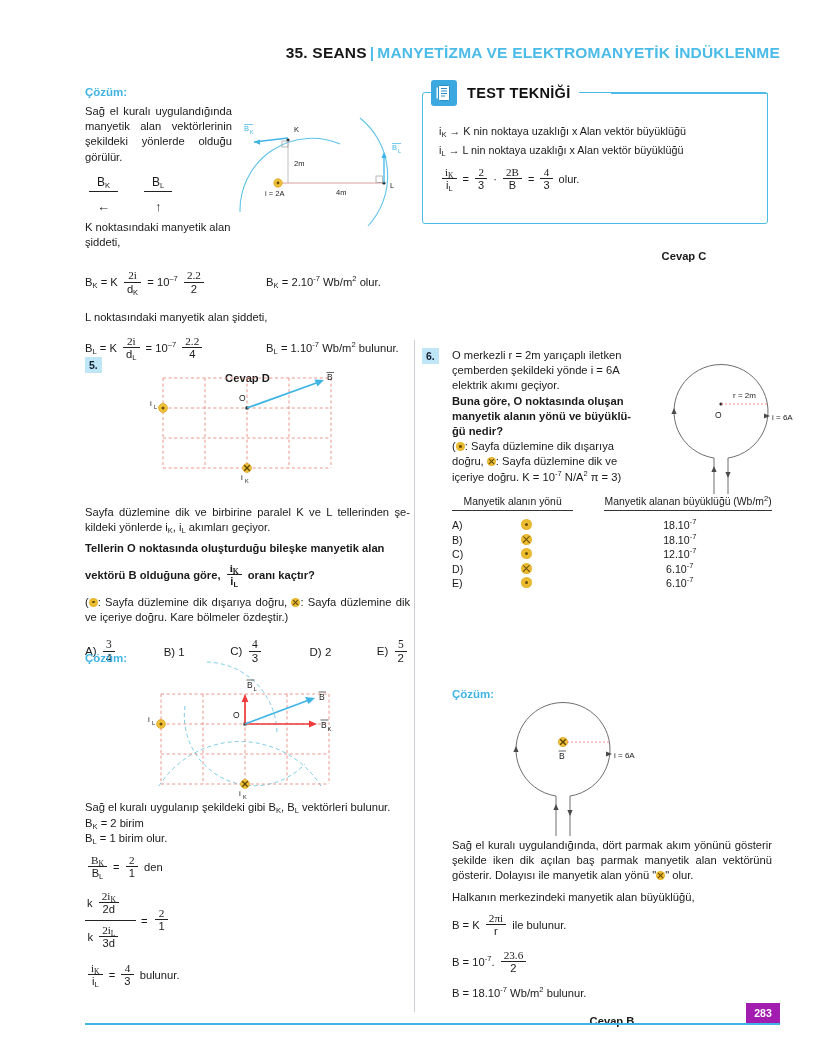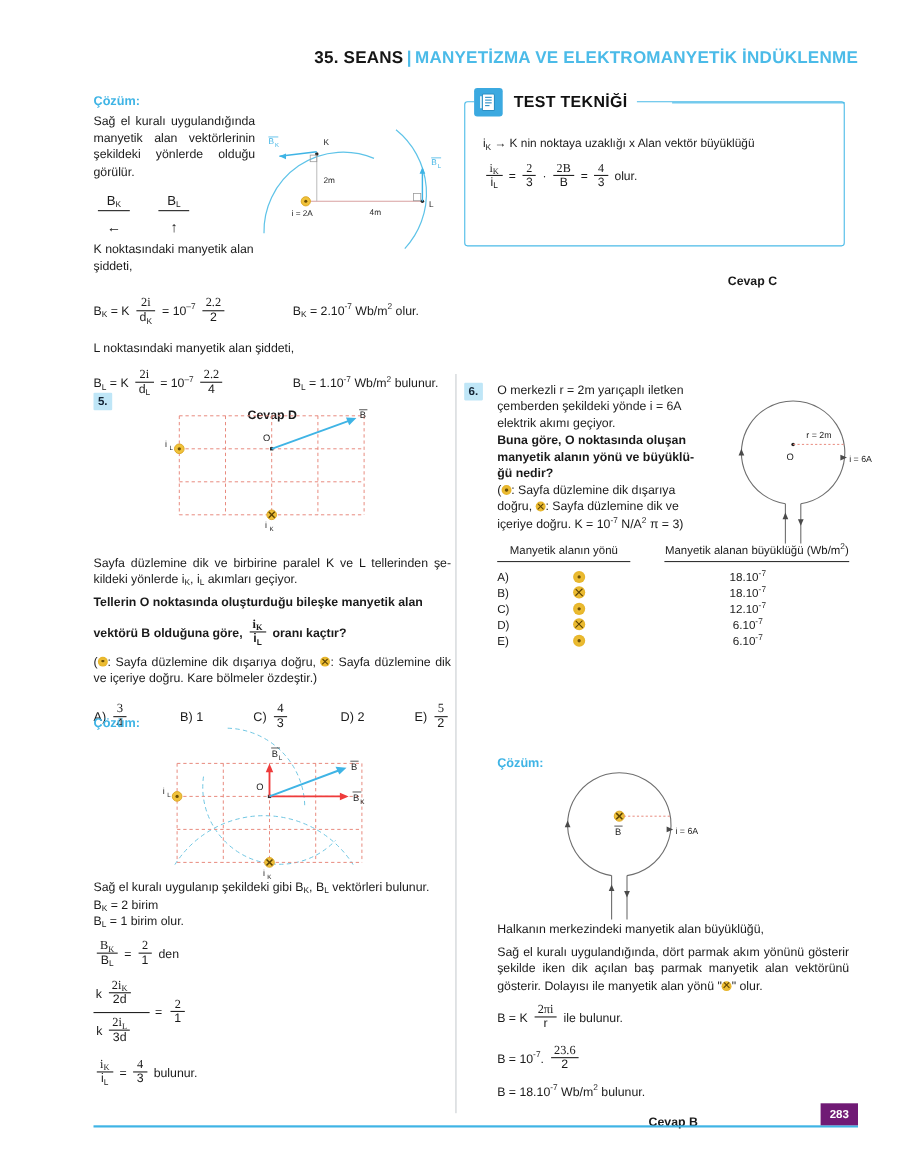--- a/index.html
+++ b/index.html
@@ -128,21 +128,21 @@
   .sol5 .figwrap{height:140px;position:relative;}
   .sol5txt{position:absolute;left:85px;top:800px;width:325px;font-size:11.2px;}
   .sol6{position:absolute;left:452px;top:688px;width:320px;}
   .sol6 .figwrap{height:150px;position:relative;}
   .sol6txt{position:absolute;left:452px;top:838px;width:320px;}
 
   
   .footrule{position:absolute;left:85px;right:48px;bottom:28px;height:2px;background:#3fb4e5;}
   .pagebadge{
     position:absolute;right:48px;bottom:30px;width:34px;height:20px;
-    background:#701a75;color:#fff;font-size:10.5px;font-weight:bold;
+    background:#a21caf;color:#fff;font-size:10.5px;font-weight:bold;
     display:flex;align-items:center;justify-content:center;
   }
 
   svg{overflow:visible;}
   .figsvg{display:block;}
 </style>
 </head>
 <body>
 
 <div class="page">
@@ -263,20 +263,24 @@
           <line x1="5" y1="12" x2="9" y2="12" stroke="#2b8fc4" stroke-width="1"></line>
           <line x1="1.2" y1="3.5" x2="1.2" y2="14.5" stroke="#fff" stroke-width="1.4"></line>
         </svg>
       </span>
       <span class="tt-title">TEST TEKNİĞİ</span>
     </div>
     <div class="tt-body">
       <div class="ttline">
         <span>i</span><sub>K</sub>
         <span>→ K nin noktaya uzaklığı x Alan vektör büyüklüğü</span>
+      </div>
+      <div class="ttline">
+        <span>i</span><sub>L</sub>
+        <span>→ L nin noktaya uzaklığı x Alan vektör büyüklüğü</span>
       </div>
       <div class="tt-eq">
         <span class="frac">
           <span class="num"><span>i</span><sub>K</sub></span>
           <span class="den"><span>i</span><sub>L</sub></span>
         </span>
         =
         <span class="frac"><span class="num">2</span><span class="den">3</span></span>
         <span>·</span>
         <span class="frac"><span class="num">2B</span><span class="den">B</span></span>
@@ -566,22 +570,22 @@
         <line x1="67.8" y1="55.2" x2="62.2" y2="60.8" stroke="#5e4404" stroke-width="1.4"></line>
         <line x1="69" y1="58" x2="112" y2="58" stroke="#e88a7d" stroke-width="0.9" stroke-dasharray="2,2"></line>
         <text x="61" y="75" font-family="Liberation Sans, sans-serif" font-size="8.5" fill="#222">B</text>
         <line x1="60.5" y1="67" x2="68" y2="67" stroke="#222" stroke-width="0.7"></line>
         <text x="116" y="74" font-family="Liberation Sans, sans-serif" font-size="8" fill="#222">i = 6A</text>
       </svg>
     </div>
   </div>
 
   <div class="sol6txt">
+    <p class="body"><span>Sağ el kuralı uygulandığında, dört parmak akım yönünü göste­rir şekilde iken dik açılan baş parmak manyetik alan vektörünü gösterir. Dolayısı ile manyetik alan yönü "</span><span class="xsym"></span><span>" olur.</span></p>
     <p class="body nj">Halkanın merkezindeki manyetik alan büyüklüğü,</p>
-    <p class="body"><span>Sağ el kuralı uygulandığında, dört parmak akım yönünü göste­rir şekilde iken dik açılan baş parmak manyetik alan vektörünü gösterir. Dolayısı ile manyetik alan yönü "</span><span class="xsym"></span><span>" olur.</span></p>
 
     <div style="font-size:11.2px;margin-top:8px;line-height:1.1;">
       <span>B = K</span>
       <span class="frac"><span class="num">2πi</span><span class="den">r</span></span>
       <span>ile bulunur.</span>
     </div>
 
     <div style="font-size:11.2px;margin-top:11px;line-height:1.1;">
       <span>B = 10</span><sup>-7</sup><span>.</span>
       <span class="frac"><span class="num">23.6</span><span class="den">2</span></span>

